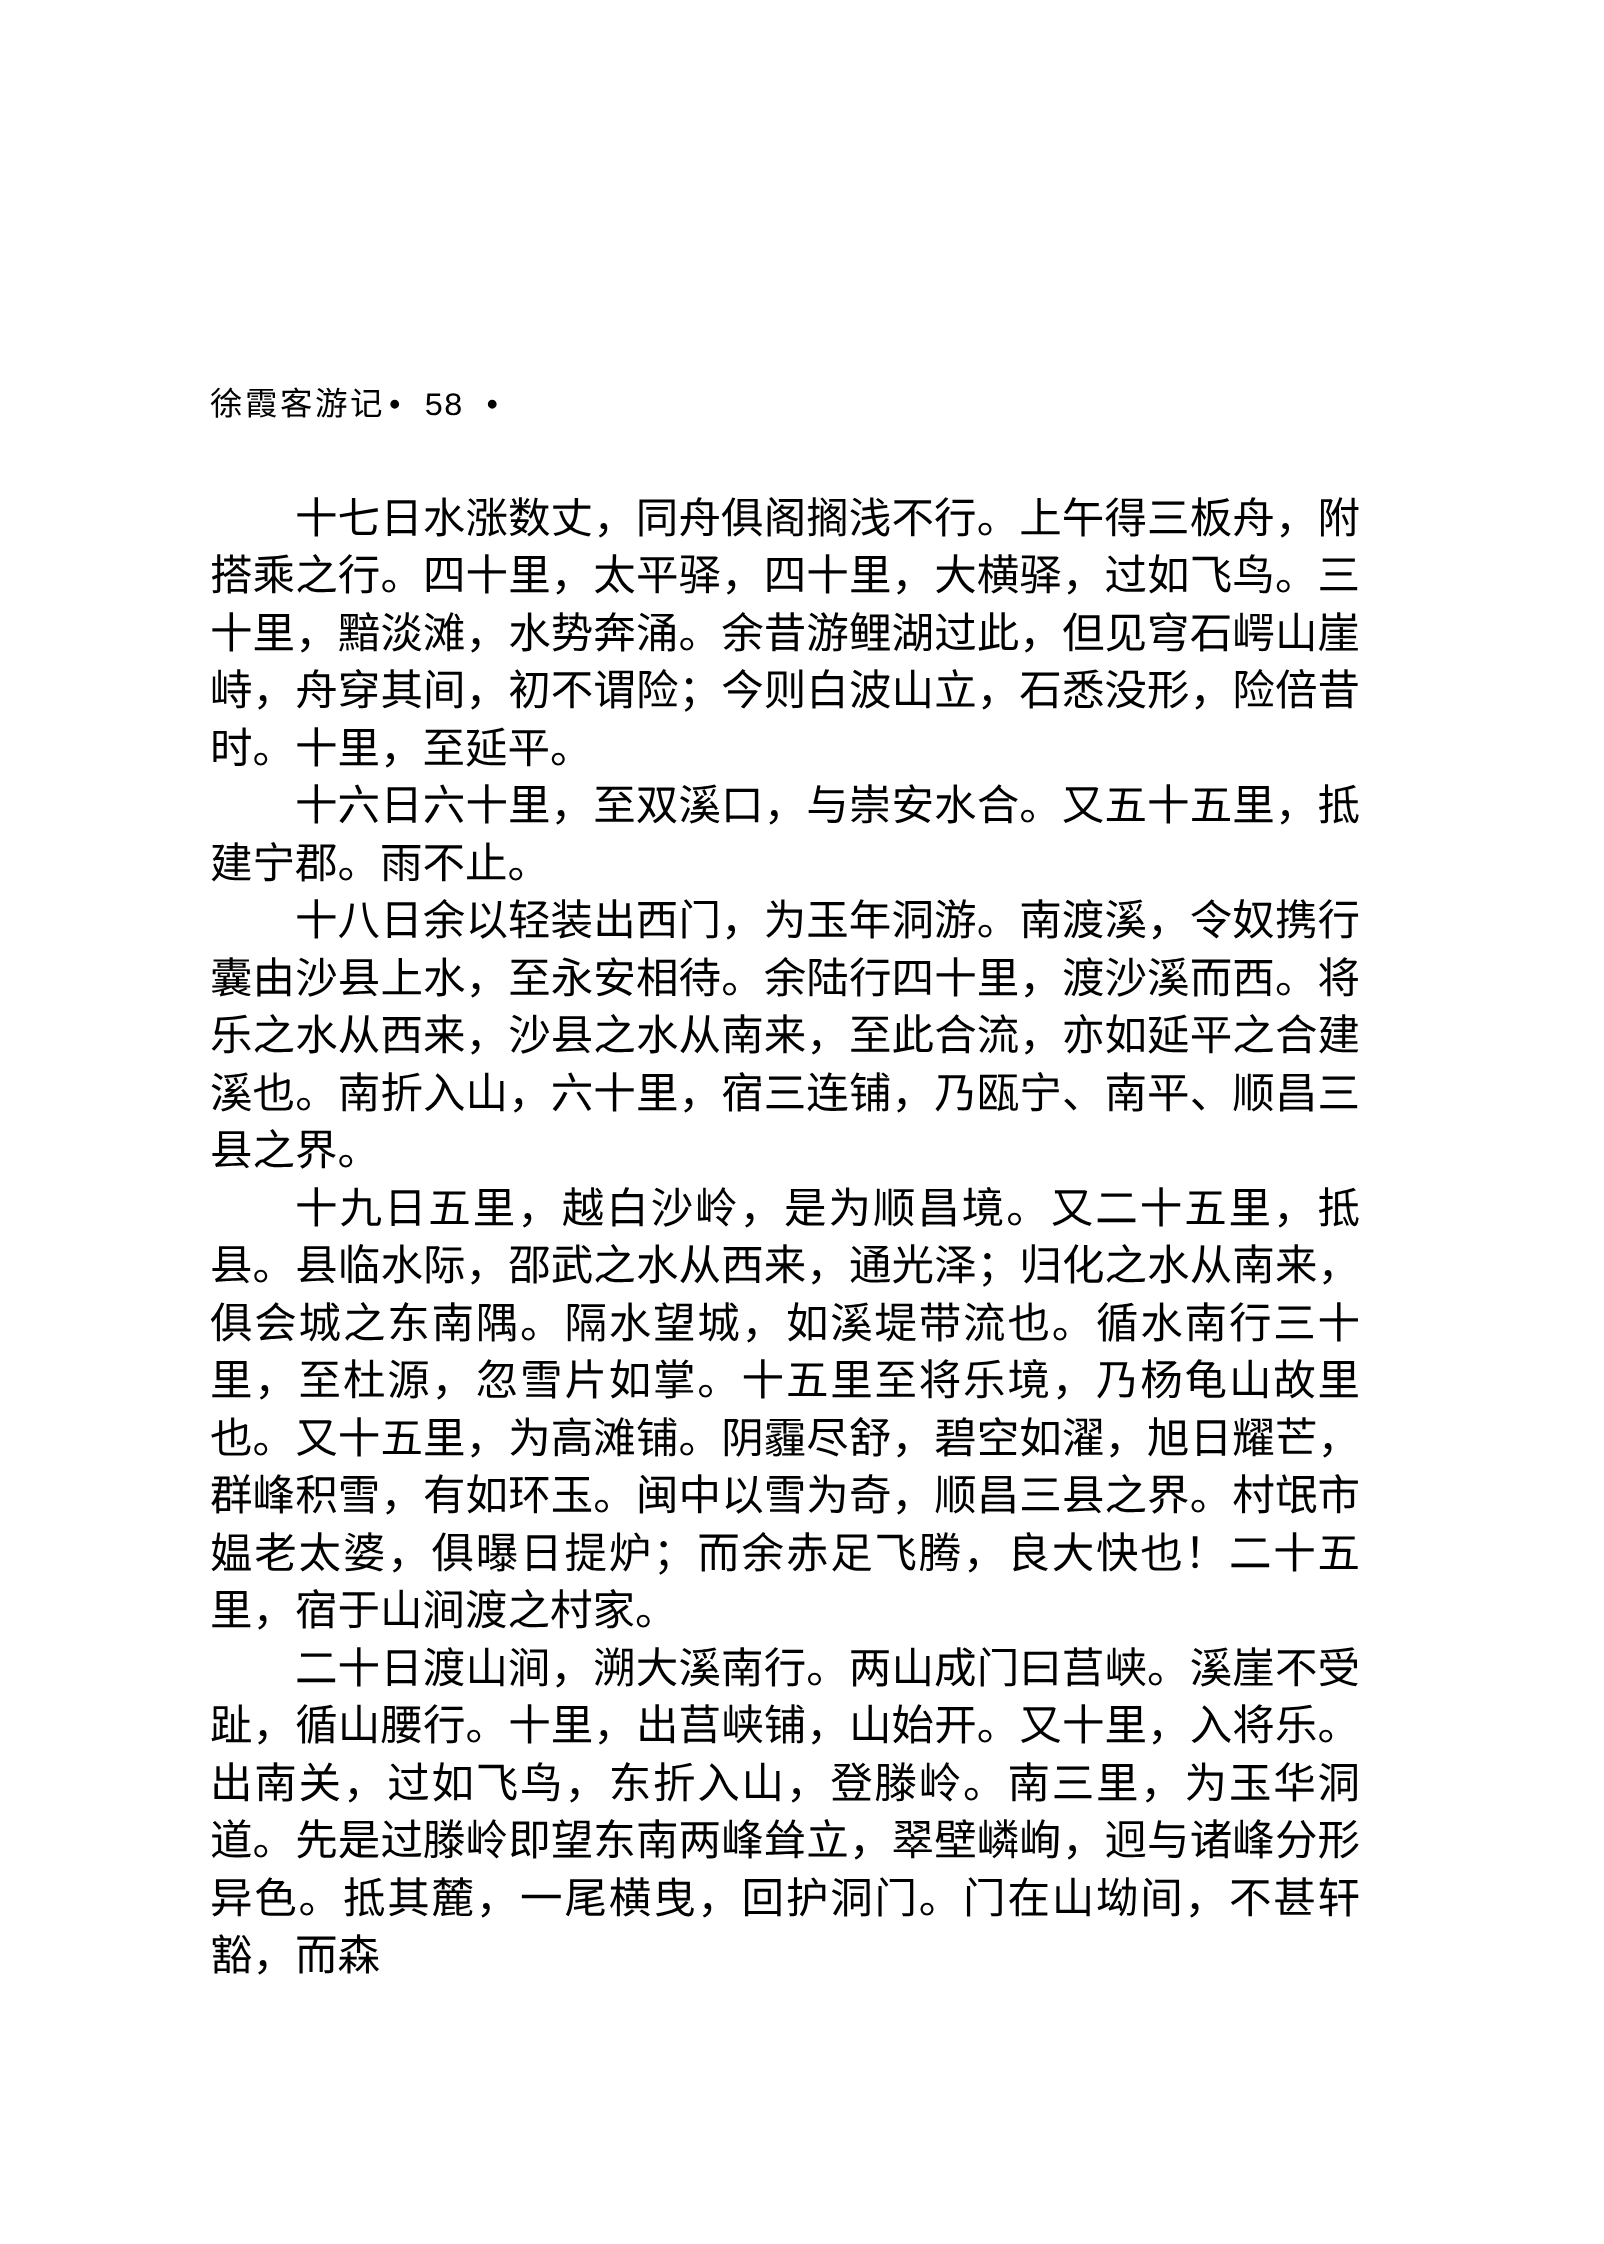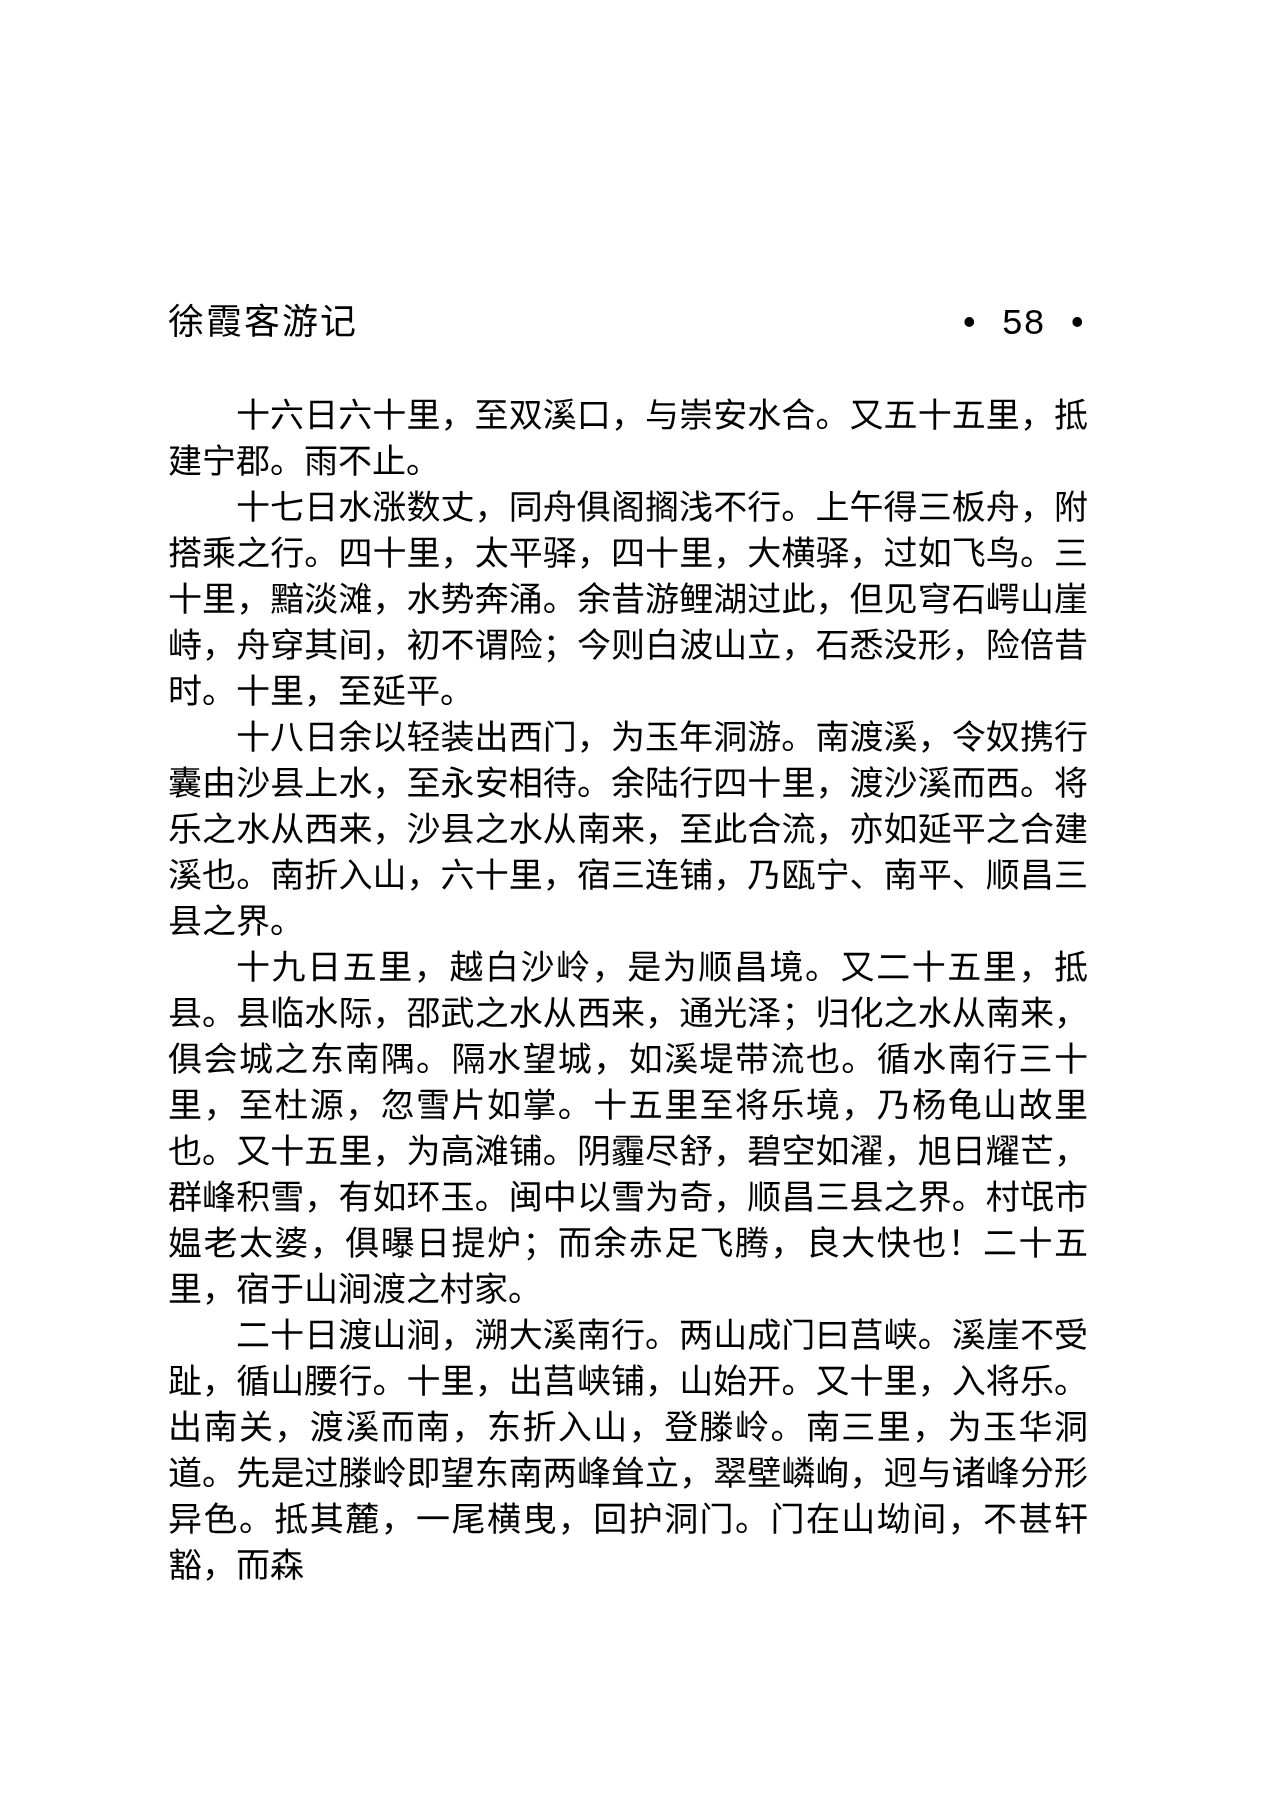--- a/index.html
+++ b/index.html
@@ -13,23 +13,23 @@
     height: 1795px;
     box-sizing: border-box;
     background: #ffffff;
     color: #000000;
     padding: 265px 195px 0 168px;
     font-family: "Liberation Serif", "DejaVu Serif", serif;
     overflow: hidden;
   }
   .page-header {
     display: flex;
-    justify-content: space-between;
+    justify-content: flex-start;
     align-items: baseline;
-    font-size: 36px;
+    font-size: 26px;
     line-height: 40px;
     margin-bottom: 48px;
     white-space: nowrap;
   }
   .book-title {
     letter-spacing: 2px;
   }
   .page-number {
     font-family: Liberation Mono, monospace;
     margin-top: 40px;
@@ -49,20 +49,20 @@
 <body>
 
 <div class="page">
 
   <div class="page-header">
     <span class="book-title">徐霞客游记</span>
     <span class="page-number">• 58 •</span>
   </div>
 
   <div class="page-body">
+    <p>十七日水涨数丈，同舟俱阁搁浅不行。上午得三板舟，附搭乘之行。四十里，太平驿，四十里，大横驿，过如飞鸟。三十里，黯淡滩，水势奔涌。余昔游鲤湖过此，但见穹石崿山崖峙，舟穿其间，初不谓险；今则白波山立，石悉没形，险倍昔时。十里，至延平。</p>
     <p>十六日六十里，至双溪口，与崇安水合。又五十五里，抵建宁郡。雨不止。</p>
-    <p>十七日水涨数丈，同舟俱阁搁浅不行。上午得三板舟，附搭乘之行。四十里，太平驿，四十里，大横驿，过如飞鸟。三十里，黯淡滩，水势奔涌。余昔游鲤湖过此，但见穹石崿山崖峙，舟穿其间，初不谓险；今则白波山立，石悉没形，险倍昔时。十里，至延平。</p>
     <p>十八日余以轻装出西门，为玉年洞游。南渡溪，令奴携行囊由沙县上水，至永安相待。余陆行四十里，渡沙溪而西。将乐之水从西来，沙县之水从南来，至此合流，亦如延平之合建溪也。南折入山，六十里，宿三连铺，乃瓯宁、南平、顺昌三县之界。</p>
     <p>十九日五里，越白沙岭，是为顺昌境。又二十五里，抵县。县临水际，邵武之水从西来，通光泽；归化之水从南来，俱会城之东南隅。隔水望城，如溪堤带流也。循水南行三十里，至杜源，忽雪片如掌。十五里至将乐境，乃杨龟山故里也。又十五里，为高滩铺。阴霾尽舒，碧空如濯，旭日耀芒，群峰积雪，有如环玉。闽中以雪为奇，顺昌三县之界。村氓市媪老太婆，俱曝日提炉；而余赤足飞腾，良大快也！二十五里，宿于山涧渡之村家。</p>
-    <p>二十日渡山涧，溯大溪南行。两山成门曰莒峡。溪崖不受趾，循山腰行。十里，出莒峡铺，山始开。又十里，入将乐。出南关，渡溪而南，东折入山，登滕岭。南三里，为玉华洞道。先是过滕岭即望东南两峰耸立，翠壁嶙峋，迥与诸峰分形异色。抵其麓，一尾横曳，回护洞门。门在山坳间，不甚轩豁，而森</p>
+    <p>二十日渡山涧，溯大溪南行。两山成门曰莒峡。溪崖不受趾，循山腰行。十里，出莒峡铺，山始开。又十里，入将乐。出南关，过如飞鸟，东折入山，登滕岭。南三里，为玉华洞道。先是过滕岭即望东南两峰耸立，翠壁嶙峋，迥与诸峰分形异色。抵其麓，一尾横曳，回护洞门。门在山坳间，不甚轩豁，而森</p>
   </div>
 
 </div>
 
 </body></html>

